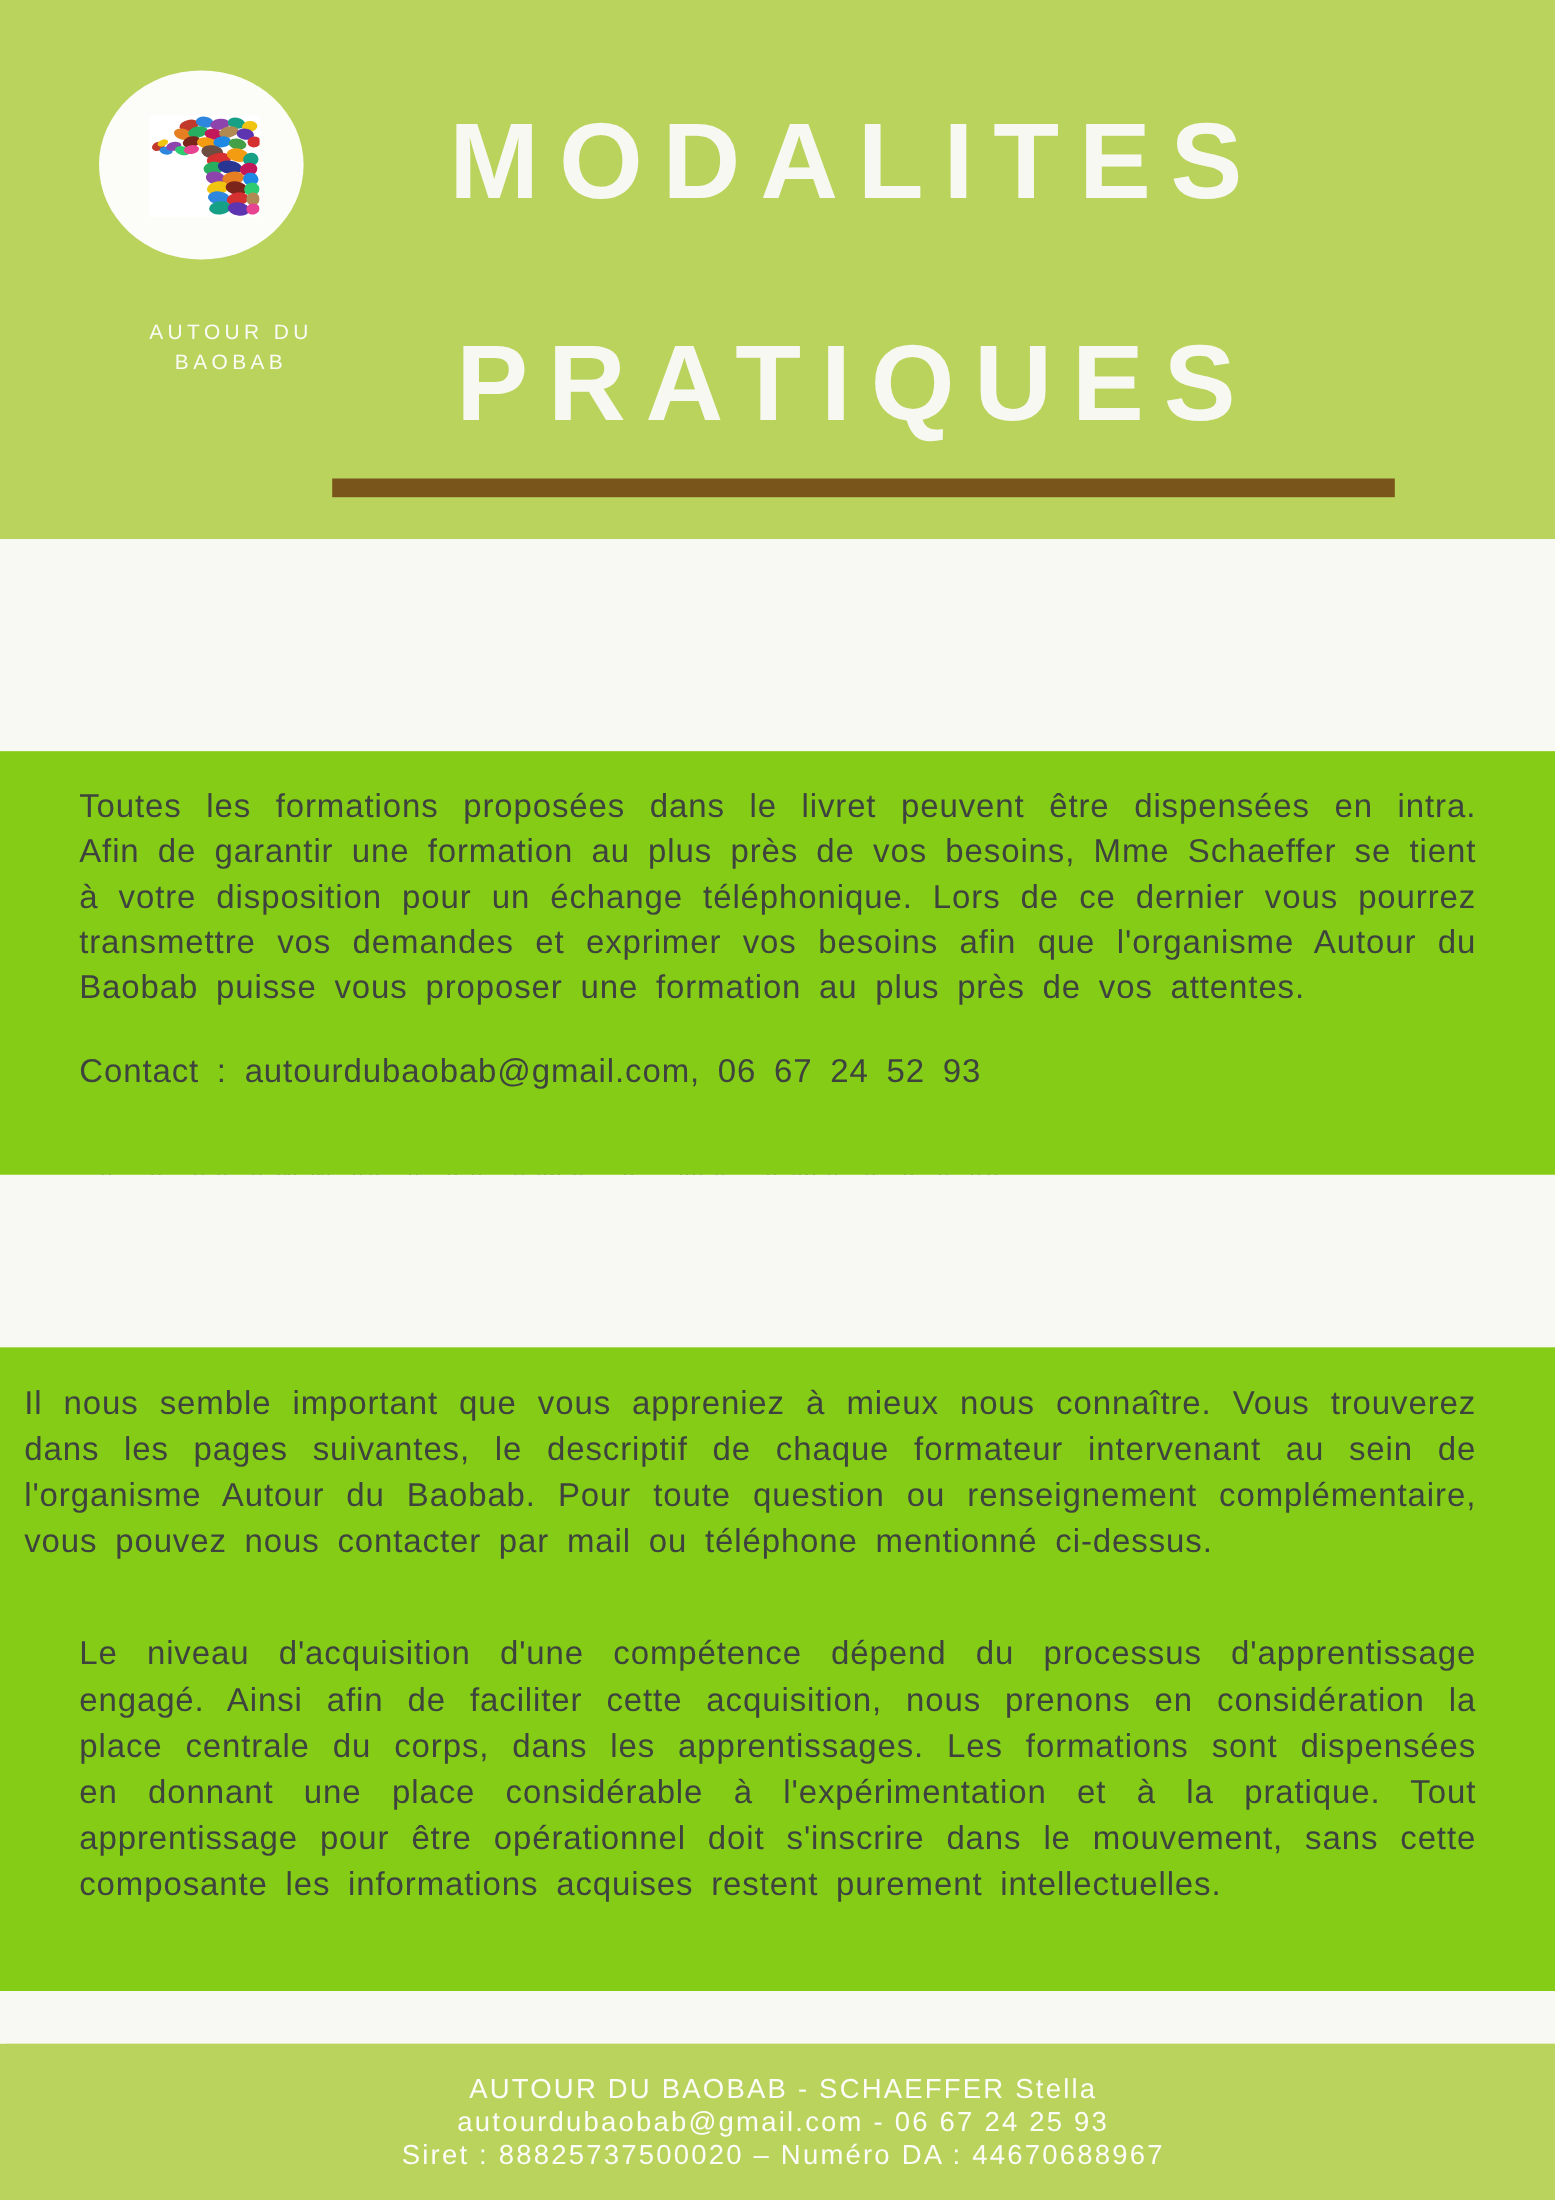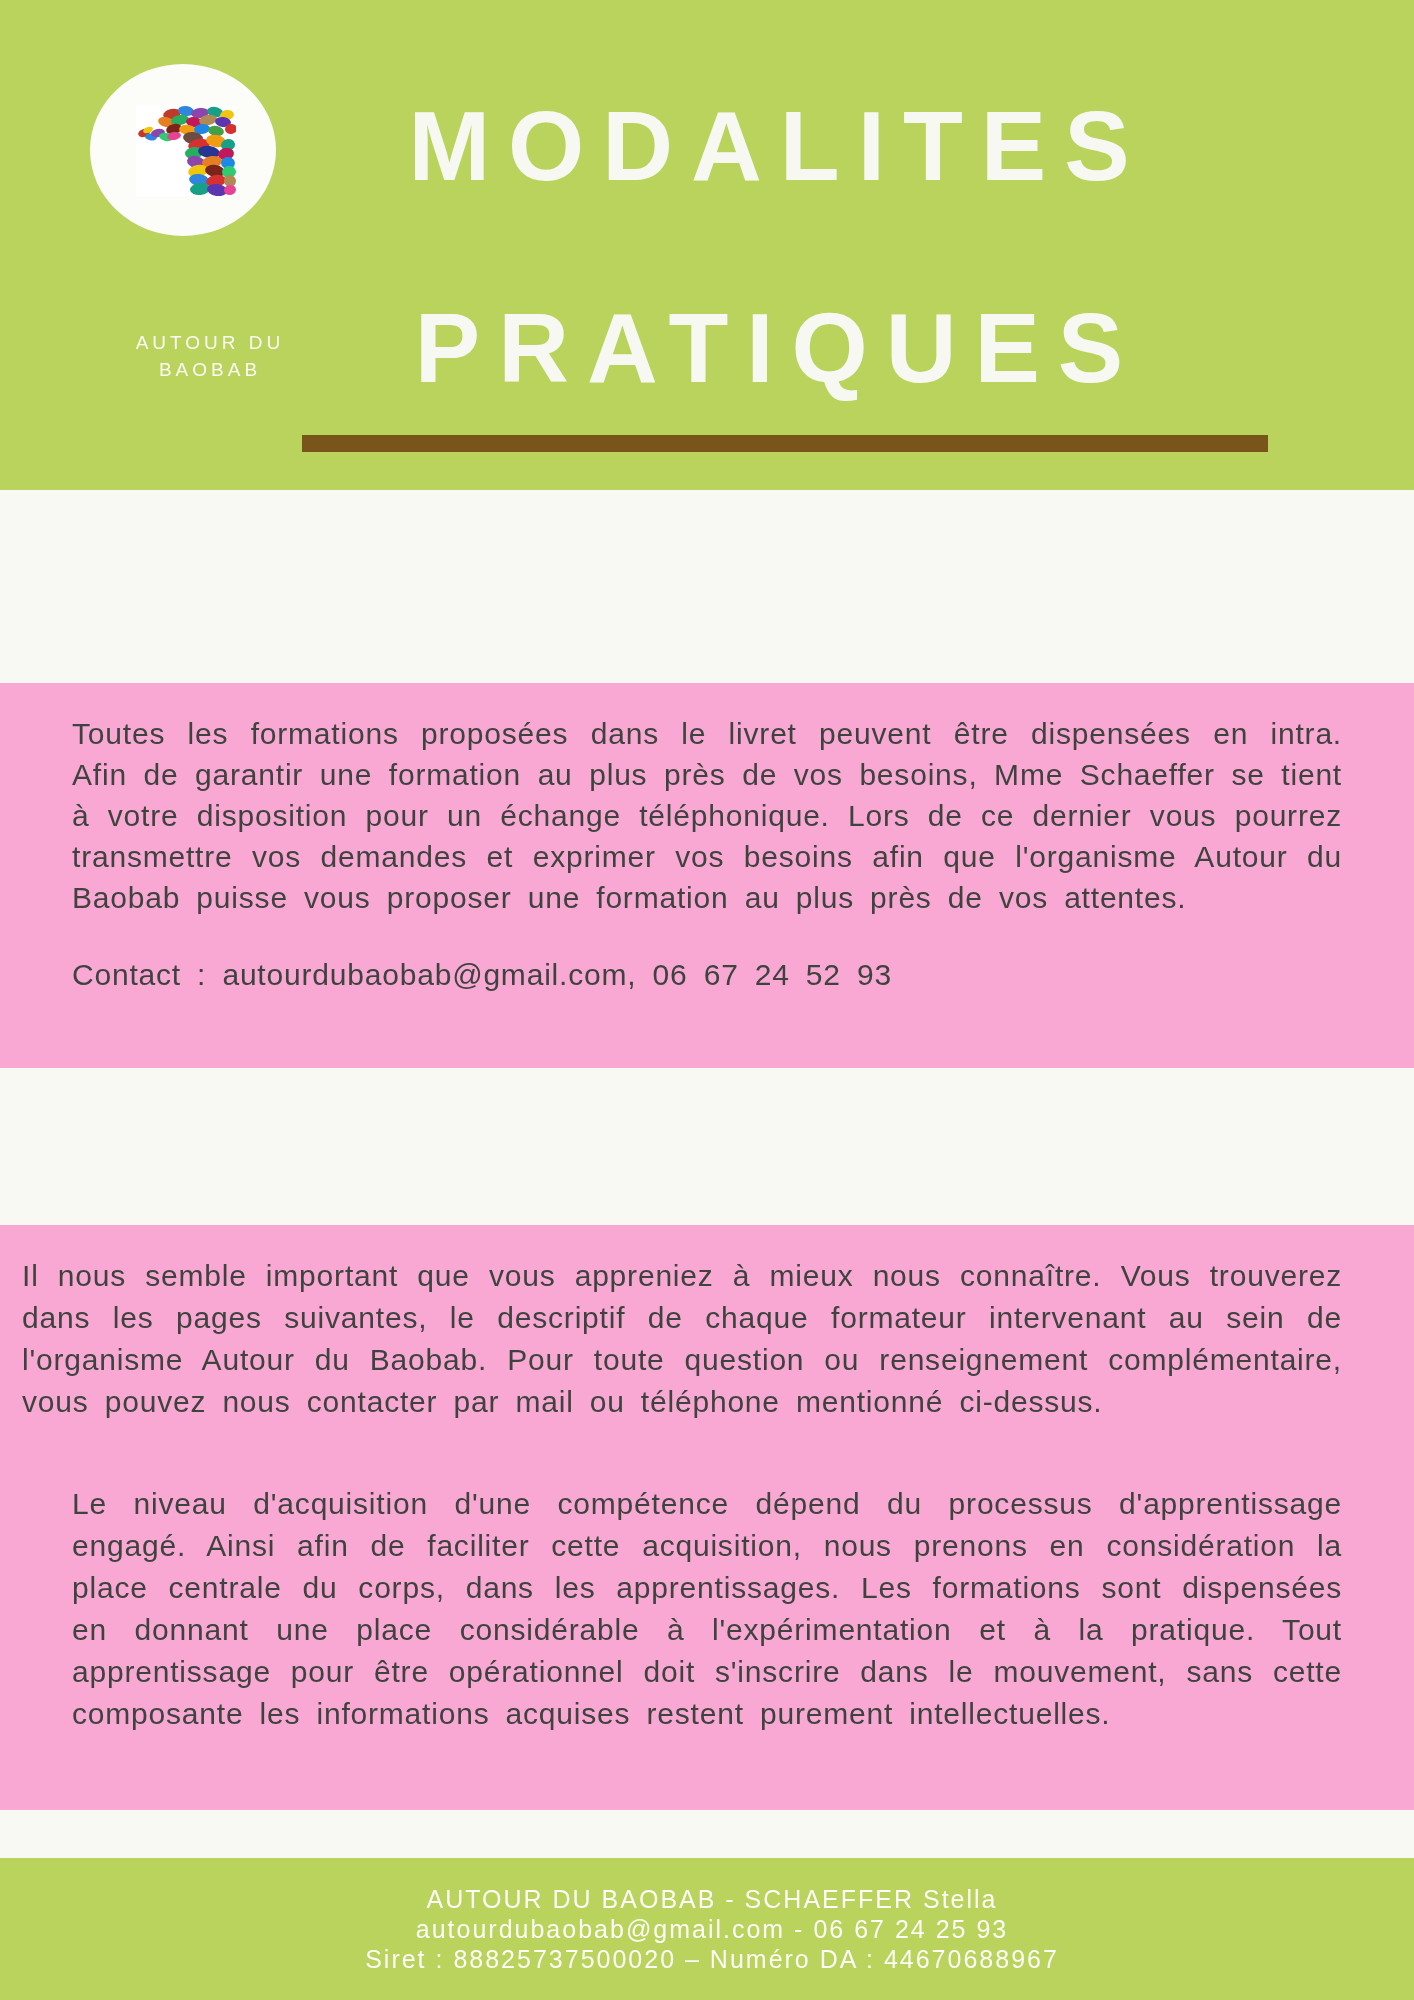--- a/index.html
+++ b/index.html
@@ -16,21 +16,21 @@
   
   .header { position: absolute; left: 0; top: 0; width: 1414px; height: 490px; background: #b9d35c; }
   .logo-circle {
     position: absolute; left: 90px; top: 64px; width: 186px; height: 172px;
     background: #fcfcf9; border-radius: 50%;
   }
   .logo-img { position: absolute; left: 136px; top: 105px; width: 100px; height: 92px; background: #ffffff; }
   .brand {
     position: absolute; left: 90px; top: 289px; width: 240px;
     text-align: center; color: #fbfbf6; font-size: 19px; letter-spacing: 4px;
-    line-height: 27px; font-weight: 400; margin-top: 40px;
+    line-height: 27px; font-weight: 400;
   }
   .title-block { position: absolute; left: 140px; top: 0; width: 1276px; text-align: center; }
   .title-line {
     position: absolute; left: 0; right: 0;
     color: #f8f8f2; font-weight: 700; font-size: 98px; letter-spacing: 18px;
     line-height: 100px; white-space: nowrap;
   }
   .title-line.t1 { top: 96px; }
   .title-line.t2 { top: 298px; }
   .title-rule { position: absolute; left: 302px; top: 435px; width: 966px; height: 17px; background: #7a551b; }
@@ -39,21 +39,21 @@
   .band.b1 { top: 490px; height: 193px; }
   .band.b2 { top: 1068px; height: 157px; }
   .outline-heading {
     position: absolute; left: 88px; margin: 0;
     font-size: 95px; font-weight: 400; line-height: 95px; letter-spacing: 7px;
     color: transparent; -webkit-text-stroke: 2.4px #161616;
     white-space: nowrap; transform: scaleX(0.72); transform-origin: 0 50%;
   }
   .band.b1 .outline-heading { top: 540px; }
   
-  .section { position: absolute; left: 0; width: 1414px; background: #f9a8d4; }
+  .section { position: absolute; left: 0; width: 1414px; background: #84cc16; }
   .section.s1 { top: 683px; height: 385px; }
   .section.s2 { top: 1225px; height: 585px; }
   .body-text {
     margin: 0; padding: 0 72px;
     color: #3e433e; font-size: 30px; line-height: 41px;
     letter-spacing: 0.8px; word-spacing: 7px; text-align: justify;
   }
   .s1 .para1 { padding-top: 30px; }
   .contact-line { margin-top: 36px; text-align: left; }
   .s2 .para1 { padding-top: 30px; line-height: 42px; padding-left: 22px; }

